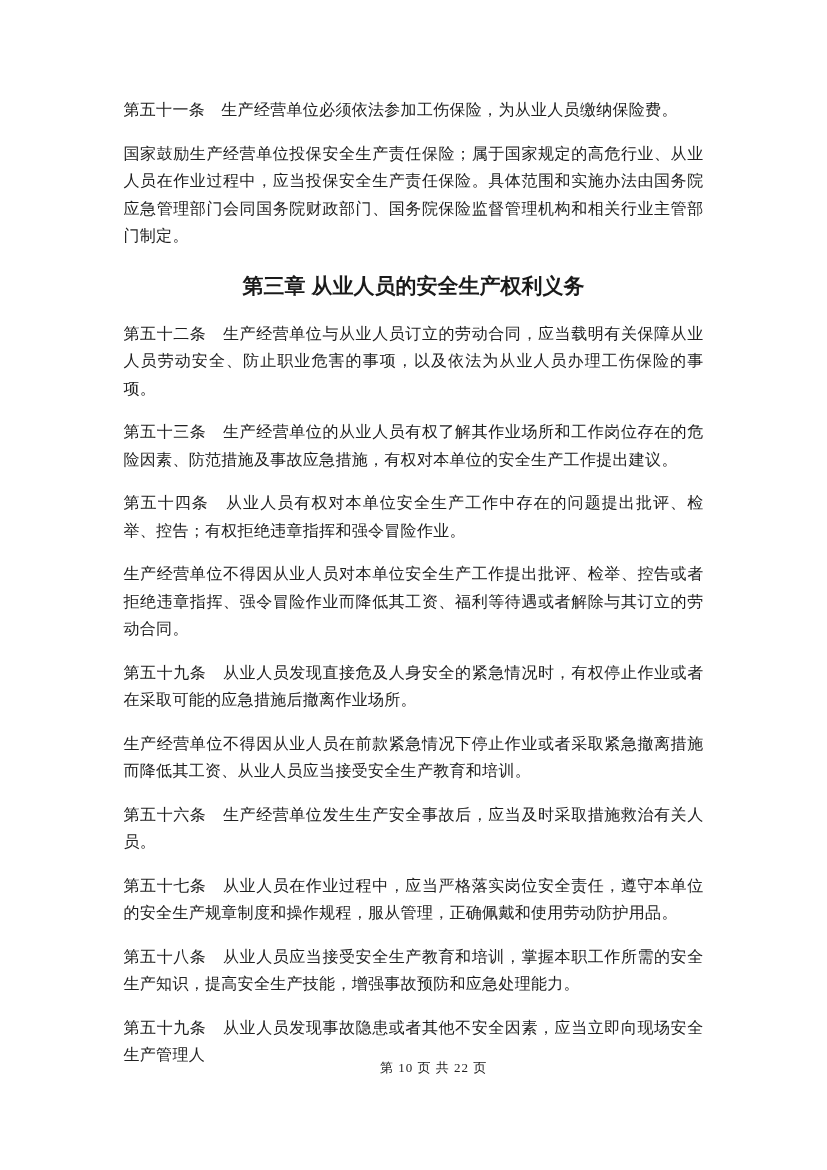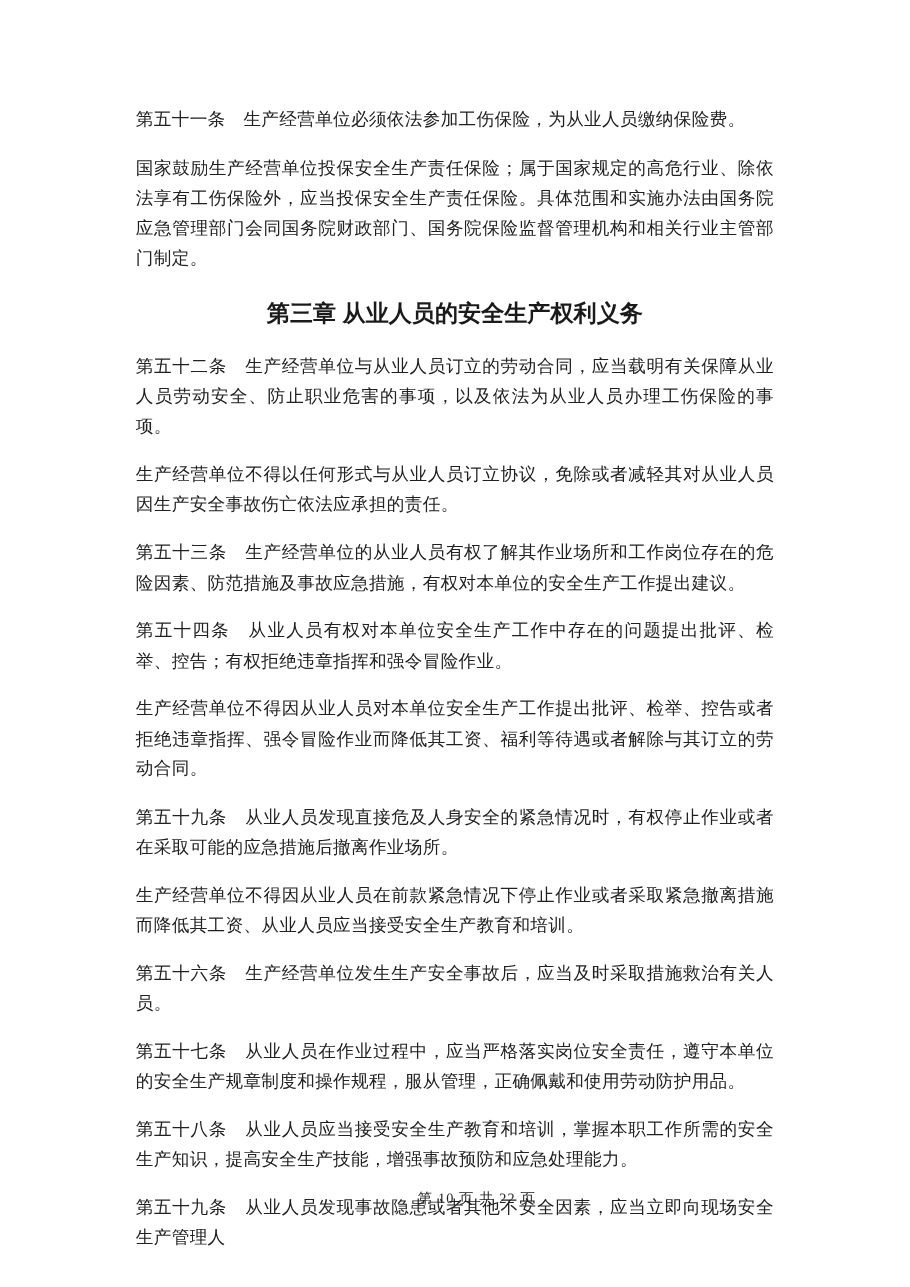--- a/index.html
+++ b/index.html
@@ -32,41 +32,40 @@
     font-family: "Liberation Sans", sans-serif;
     font-size: 21px;
     line-height: 32px;
     font-weight: bold;
     color: #1a1a1a;
     text-align: center;
     margin: 20px 0 18px 0;
   }
   .footer {
     position: absolute;
-    top: 1082px;
+    top: 1060px;
     left: 0;
     right: 0;
     text-align: center;
     font-size: 13px;
     line-height: 16px;
     color: #212121;
     letter-spacing: 1px;
     margin-left: 40px;
   }
 </style>
 </head>
 <body>
 
 <div class="page">
   <div class="content">
     <p class="para">第五十一条　生产经营单位必须依法参加工伤保险，为从业人员缴纳保险费。</p>
-    <p class="para">国家鼓励生产经营单位投保安全生产责任保险；属于国家规定的高危行业、除依法享有工伤保险外，应当投保安全生产责任保险。具体范围和实施办法由国务院应急管理部门会同国务院财政部门、国务院保险监督管理机构和相关行业主管部门制定。</p>
+    <p class="para">国家鼓励生产经营单位投保安全生产责任保险；属于国家规定的高危行业、从业人员在作业过程中，应当投保安全生产责任保险。具体范围和实施办法由国务院应急管理部门会同国务院财政部门、国务院保险监督管理机构和相关行业主管部门制定。</p>
     <h1 class="chapter-heading">第三章 从业人员的安全生产权利义务</h1>
     <p class="para">第五十二条　生产经营单位与从业人员订立的劳动合同，应当载明有关保障从业人员劳动安全、防止职业危害的事项，以及依法为从业人员办理工伤保险的事项。</p>
-    <p class="para">生产经营单位不得以任何形式与从业人员订立协议，免除或者减轻其对从业人员因生产安全事故伤亡依法应承担的责任。</p>
     <p class="para">第五十三条　生产经营单位的从业人员有权了解其作业场所和工作岗位存在的危险因素、防范措施及事故应急措施，有权对本单位的安全生产工作提出建议。</p>
     <p class="para">第五十四条　从业人员有权对本单位安全生产工作中存在的问题提出批评、检举、控告；有权拒绝违章指挥和强令冒险作业。</p>
     <p class="para">生产经营单位不得因从业人员对本单位安全生产工作提出批评、检举、控告或者拒绝违章指挥、强令冒险作业而降低其工资、福利等待遇或者解除与其订立的劳动合同。</p>
     <p class="para">第五十九条　从业人员发现直接危及人身安全的紧急情况时，有权停止作业或者在采取可能的应急措施后撤离作业场所。</p>
     <p class="para">生产经营单位不得因从业人员在前款紧急情况下停止作业或者采取紧急撤离措施而降低其工资、从业人员应当接受安全生产教育和培训。</p>
     <p class="para">第五十六条　生产经营单位发生生产安全事故后，应当及时采取措施救治有关人员。</p>
     <p class="para">第五十七条　从业人员在作业过程中，应当严格落实岗位安全责任，遵守本单位的安全生产规章制度和操作规程，服从管理，正确佩戴和使用劳动防护用品。</p>
     <p class="para">第五十八条　从业人员应当接受安全生产教育和培训，掌握本职工作所需的安全生产知识，提高安全生产技能，增强事故预防和应急处理能力。</p>
     <p class="para">第五十九条　从业人员发现事故隐患或者其他不安全因素，应当立即向现场安全生产管理人</p>
   </div>

